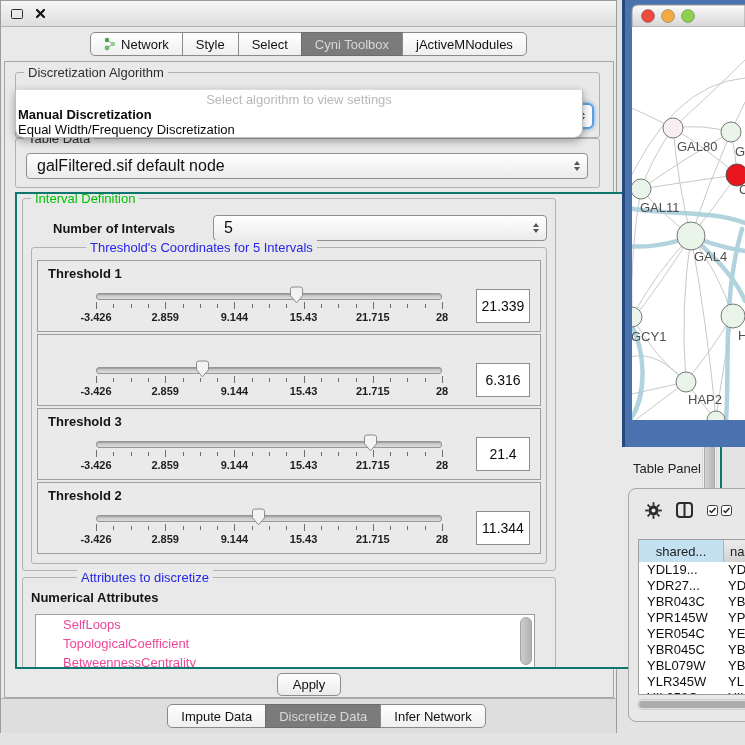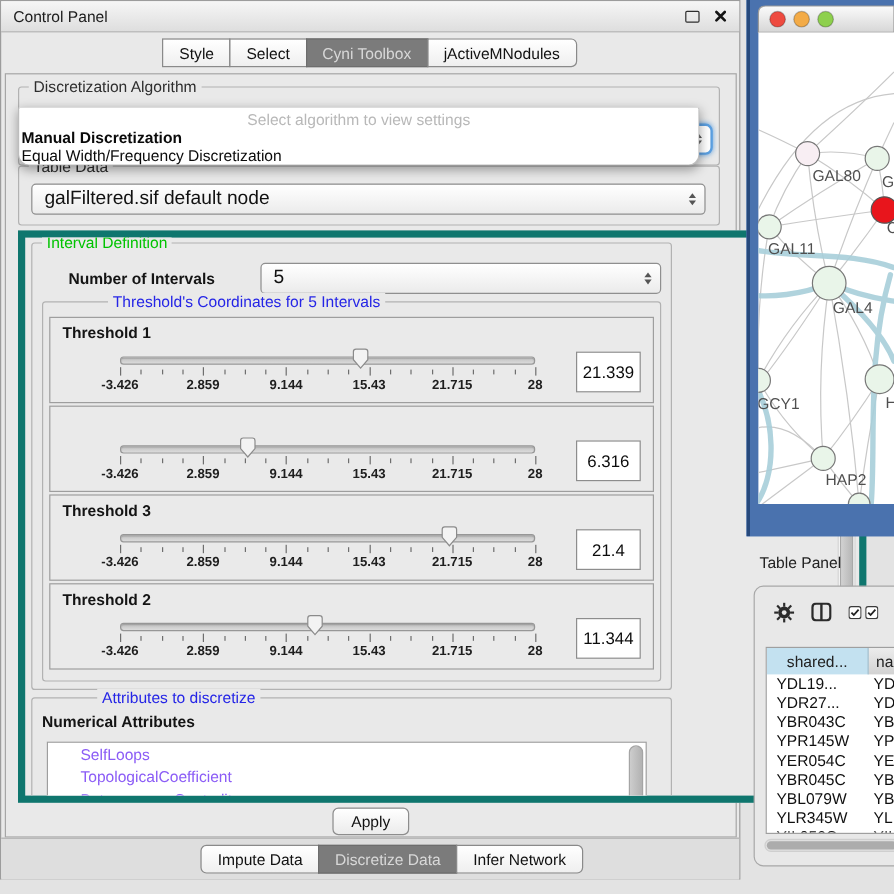--- a/index.html
+++ b/index.html
@@ -41,21 +41,21 @@
   .group-tdata{left:10px;top:76px;width:585px;height:50px;}
 
   .combo{position:relative;background:linear-gradient(#ffffff,#ebebeb);border:1px solid #8f8f8f;border-radius:4px;
          height:26px;display:flex;align-items:center;padding:0 22px 0 10px;font-size:16px;color:#111;box-sizing:border-box;}
   .stepper{position:absolute;right:7px;top:50%;transform:translateY(-50%);display:flex;flex-direction:column;gap:2px;}
   .arr-up{width:0;height:0;border-left:3.5px solid transparent;border-right:3.5px solid transparent;border-bottom:4.5px solid #555;}
   .arr-dn{width:0;height:0;border-left:3.5px solid transparent;border-right:3.5px solid transparent;border-top:4.5px solid #555;}
   .tdata-combo{position:absolute;left:10px;top:14px;width:562px;}
 
   .scrollarea{position:absolute;left:10px;top:130px;width:707px;height:477px;box-sizing:border-box;
-              border:6px solid #0f766e;background:#e9e9e9;overflow:hidden;}
+              border:2px solid #0f766e;background:#e9e9e9;overflow:hidden;}
   .group-interval{left:5px;top:4px;width:534px;height:373px;}
   .num-row{position:absolute;left:30px;top:16px;right:8px;height:26px;display:flex;align-items:center;gap:12px;}
   .num-label{font-size:13px;font-weight:bold;color:#141414;width:148px;}
   .num-combo{flex:1;}
   .group-thresh{left:8px;top:48px;width:516px;height:317px;}
   #th-panels{position:absolute;left:5px;top:12px;right:5px;bottom:4px;}
   .th-panel{position:relative;height:72px;margin-bottom:2px;border:1px solid #9e9e9e;background:#eaeaea;box-sizing:border-box;}
   .th-title{padding:5px 0 0 10px;font-size:13px;font-weight:bold;color:#141414;}
   .th-row{position:absolute;left:56px;right:10px;top:22px;bottom:2px;display:flex;align-items:center;}
   .slider{flex:1;position:relative;height:44px;margin-right:32px;}
@@ -69,21 +69,21 @@
   .tick.major{height:7px;}
   .scale{position:absolute;left:2px;right:2px;top:27px;height:13px;}
   .scale span{position:absolute;transform:translateX(-50%);font-size:11px;font-weight:bold;color:#1e1e1e;white-space:nowrap;}
   .vbox{width:54px;height:34px;background:#fff;border:1px solid #8d8d8d;box-sizing:border-box;
         display:flex;align-items:center;justify-content:center;font-size:14px;color:#0c0c0c;}
 
   .group-attrs{left:5px;top:383px;width:534px;height:150px;}
   .attr-heading{position:absolute;left:8px;top:12px;font-size:13px;font-weight:bold;color:#141414;}
   .attr-list{position:absolute;left:12px;top:36px;width:500px;height:54px;background:#fff;
              border:1px solid #9e9e9e;overflow:hidden;box-sizing:border-box;}
-  .attr-item{font-size:13px;color:#8b5cf6;padding-left:27px;line-height:19px;white-space:nowrap;}
+  .attr-item{font-size:13px;color:#ec4899;padding-left:27px;line-height:19px;white-space:nowrap;}
   .attr-scroll{position:absolute;right:2px;top:2px;bottom:2px;width:12px;border-radius:6px;
                background:linear-gradient(90deg,#cdcdcd,#b2b2b2);border:1px solid #a5a5a5;box-sizing:border-box;}
 
   .vscroll{position:absolute;right:3px;top:3px;bottom:3px;width:15px;background:#f2f2f2;
            border:1px solid #d5d5d5;border-radius:8px;box-sizing:border-box;}
   .vthumb{position:absolute;left:1px;right:1px;top:2px;bottom:4px;border-radius:7px;
           background:linear-gradient(90deg,#d2d2d2,#b7b7b7);border:1px solid #a9a9a9;}
 
   .apply-row{position:absolute;left:0;right:0;top:611px;display:flex;justify-content:center;}
   .apply-btn{width:64px;height:23px;font-size:13px;color:#111;font-family:"Liberation Sans",sans-serif;
@@ -115,28 +115,36 @@
   .tp-hthumb{position:absolute;left:1px;top:1px;bottom:1px;width:96%;background:#acacac;border-radius:5px;}
 </style>
 </head>
 <body>
 
 <div id="stage">
 
   <div class="control-panel">
 
     <div class="titlebar">
-      <span class="title">Control Panel</span>
       <span class="float-ic"></span>
       <svg width="11" height="11" viewBox="0 0 11 11">
         <path d="M2,2 L9,9 M9,2 L2,9" stroke="#141414" stroke-width="2.2" stroke-linecap="round"></path>
       </svg>
     </div>
 
     <div class="tabbar">
+      <div class="tab first">
+        <svg width="12" height="14" viewBox="0 0 12 14">
+          <path d="M3,3 L9,7 M3,11 L9,7" stroke="#9a9a9a" stroke-width="1"></path>
+          <circle cx="3" cy="3" r="2.2" fill="#46a046"></circle>
+          <circle cx="3" cy="11" r="2.4" fill="#6cbd6c"></circle>
+          <circle cx="9" cy="7" r="2.2" fill="#8fd08f"></circle>
+        </svg>
+        <span>Network</span>
+      </div>
       <div class="tab">
         <span>Style</span>
       </div>
       <div class="tab">
         <span>Select</span>
       </div>
       <div class="tab selected">
         <span>Cyni Toolbox</span>
       </div>
       <div class="tab last">

